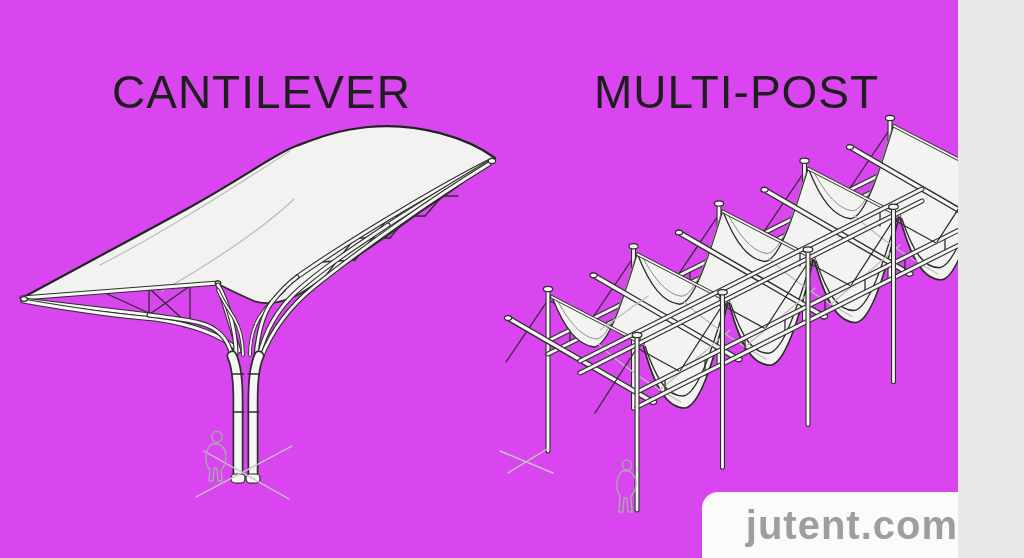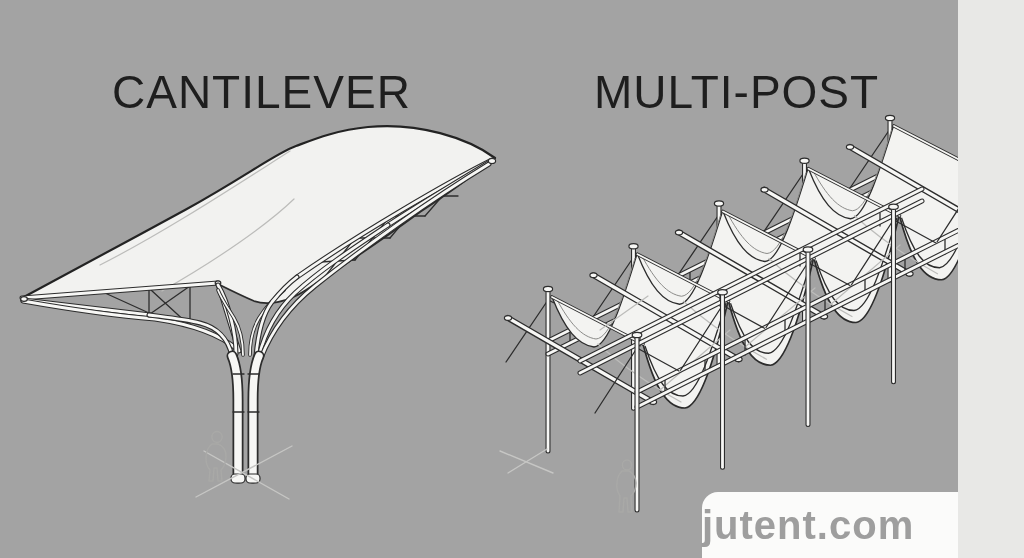--- a/index.html
+++ b/index.html
@@ -1,24 +1,24 @@
 <!DOCTYPE html>
 <html><head>
 <meta charset="utf-8">
 <style>
   html,body{margin:0;padding:0;background:#e8e8e6;}
-  .stage{position:relative;width:958px;height:558px;background:#a3a3a3;overflow:hidden;
+  .stage{position:relative;width:958px;height:558px;background:#d946ef;overflow:hidden;
          font-family:"Liberation Sans",sans-serif;}
   .stage svg{position:absolute;left:0;top:0;}
   .title{position:absolute;top:34px;font-size:46px;font-weight:400;letter-spacing:1px;
          color:#1e1e1e;white-space:nowrap;z-index:3;}
   .title-left{left:112px;}
   .title-right{left:594px;}
   .wm-panel{position:absolute;right:0;bottom:0;width:256px;height:66px;background:#fbfbfa;
-            border-radius:16px 0 0 0;display:flex;align-items:center;justify-content:flex-start;z-index:4;}
+            border-radius:16px 0 0 0;display:flex;align-items:center;justify-content:flex-end;z-index:4;}
   .wm-text{font-size:40px;font-weight:700;letter-spacing:1px;color:#9e9e9e;}
   
   .to,.tcol,.to2,.to3{stroke:#2d2d2d;fill:none;stroke-linecap:round;}
   .ti,.tci,.ti2,.ti3{stroke:#f7f7f5;fill:none;stroke-linecap:round;}
   .to{stroke-width:5;}   .ti{stroke-width:2.8;}
   .tcol{stroke-width:11;}.tci{stroke-width:7.5;}
   .to2{stroke-width:6;}  .ti2{stroke-width:3.2;}
   .to3{stroke-width:3.6;}.ti3{stroke-width:1.8;}
   .ln{stroke:#2d2d2d;stroke-width:1.3;fill:none;stroke-linecap:round;}
   .lt{stroke:#bcbcba;stroke-width:1.2;fill:none;stroke-linecap:round;}

